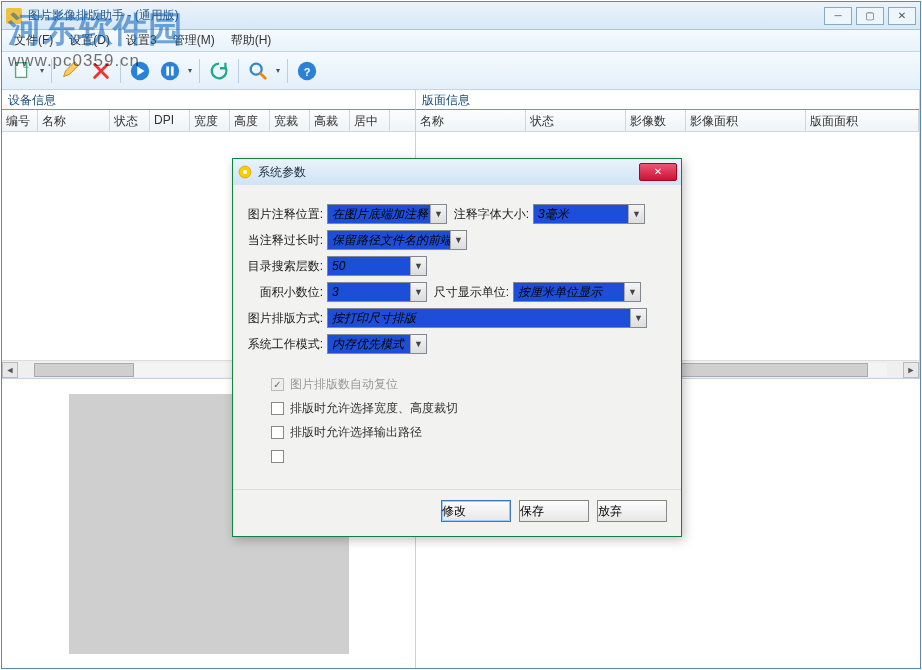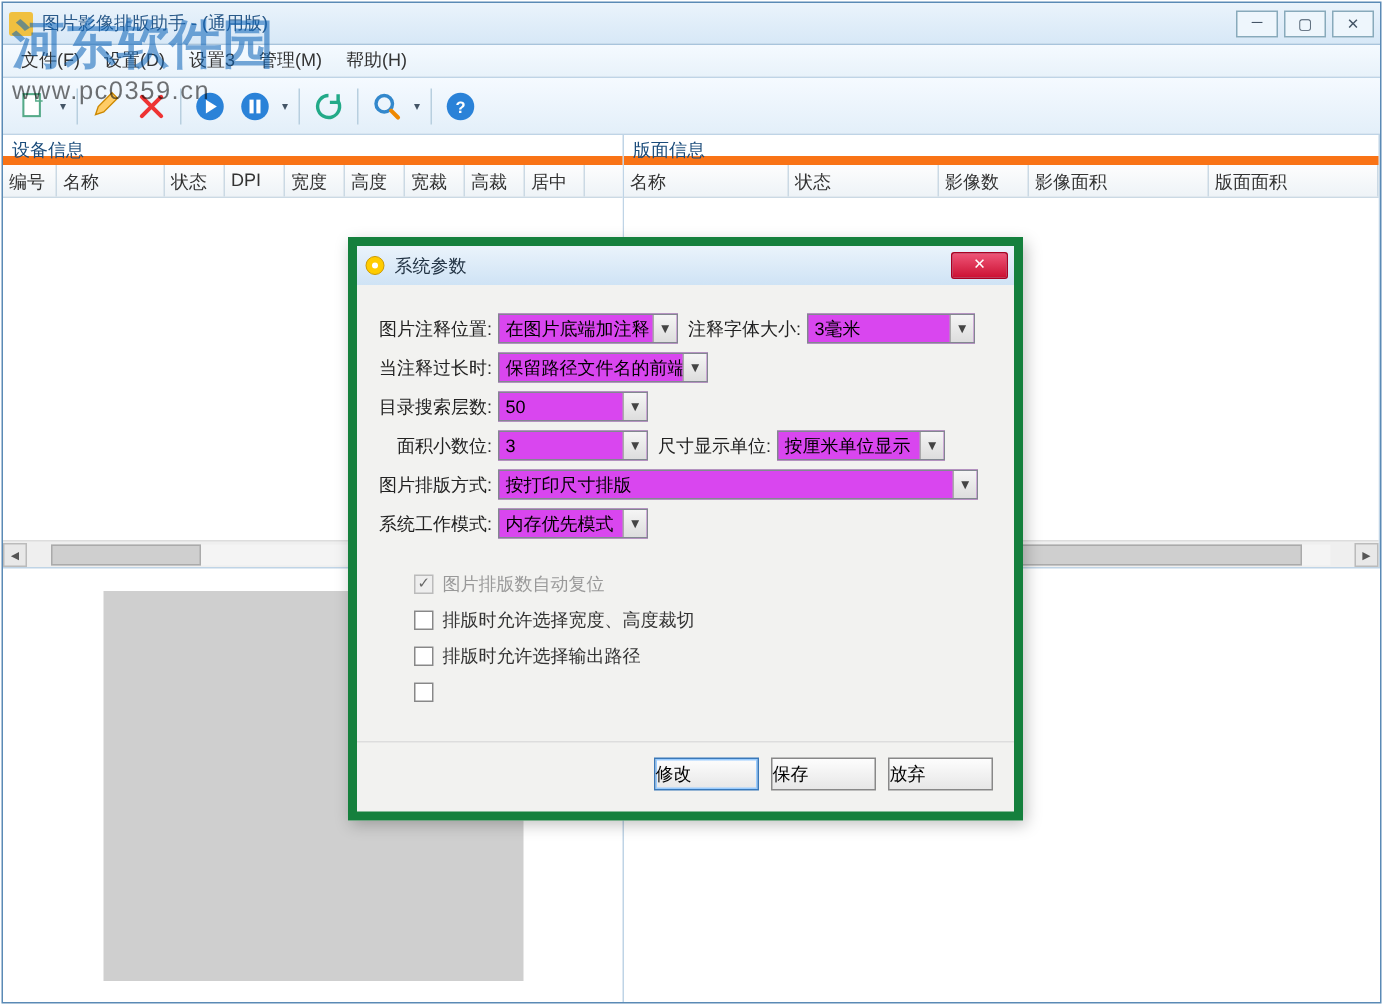--- a/index.html
+++ b/index.html
@@ -21,47 +21,47 @@
     .tb-drop { width: 8px; font-size: 8px; color: #456; text-align: center; cursor: pointer; }
     .tb-sep { width: 1px; height: 24px; background: #b8cfdf; margin: 0 3px; }
     .ico { width: 22px; height: 22px; }
     
     .watermark { position: absolute; left: 8px; top: 6px; pointer-events: none; opacity: 0.55; z-index: 5; }
     .watermark-logo { font-weight: bold; font-size: 35px; color: #0b63b8; }
     .watermark-url { font-size: 17px; color: #000000; margin-top: -2px; letter-spacing: 1px; }
     
     .content { flex: 1; display: flex; }
     .panel { display: flex; flex-direction: column; border-right: 1px solid #bfd4e6; }
-    .panel-header { height: 20px; background: linear-gradient(#f0f7fd, #def; ); padding: 2px 6px; color: #1a4b7a; border-bottom: 6px solid #f97316; font-size: 12px; }
+    .panel-header { height: 20px; background: linear-gradient(#f0f7fd, #def; ); padding: 2px 6px; color: #1a4b7a; border-bottom: 1px solid #f97316; font-size: 12px; }
     .table-head { display: flex; height: 22px; background: linear-gradient(#fdfdfd, #eef3f7); border-bottom: 1px solid #cbd9e4; }
     .th { border-right: 1px solid #cbd9e4; padding: 3px 4px; color: #333; overflow: hidden; white-space: nowrap; }
     .table-body { flex: 1; background: #fff; }
     .left-panel { width: 414px; }
     .right-panel { flex: 1; }
     .hscroll { height: 18px; background: #efefef; border-top: 1px solid #ddd; display: flex; align-items: center; }
     .hscroll .track { flex: 1; height: 14px; background: #f4f4f4; margin: 0 16px; position: relative; }
     .hscroll .thumb { position: absolute; left: 0; width: 100px; height: 14px; background: #cfcfcf; border: 1px solid #aaa; }
     .hscroll .arr { width: 16px; height: 16px; background: #e8e8e8; border: 1px solid #bbb; font-size: 9px; text-align: center; line-height: 14px; color: #555; }
     
     .preview { height: 290px; background: #fff; display: flex; border-top: 1px solid #bfd4e6; }
     .preview-left { width: 414px; display: flex; align-items: center; justify-content: center; border-right: 1px solid #bfd4e6; }
     .preview-placeholder { width: 280px; height: 260px; background: #cfcfcf; }
     .preview-right { flex: 1; }
     
     
-    .dialog { position: absolute; left: 232px; top: 158px; width: 450px; background: #f2f2f0; border: 6px solid #15803d; box-shadow: 2px 3px 10px rgba(0,0,0,0.25); z-index: 100; }
+    .dialog { position: absolute; left: 232px; top: 158px; width: 450px; background: #f2f2f0; border: 1px solid #15803d; box-shadow: 2px 3px 10px rgba(0,0,0,0.25); z-index: 100; }
     .dlg-title { height: 26px; background: linear-gradient(#eaf3fb, #cfe3f5); display: flex; align-items: center; padding: 0 4px; }
     .dlg-title-icon { width: 16px; height: 16px; margin-right: 5px; display: flex; align-items: center; justify-content: center; }
     .dlg-title-text { flex: 1; color: #234; font-size: 12px; }
     .dlg-close { width: 38px; height: 18px; background: linear-gradient(#e57, #c13); border: 1px solid #a02; color: #fff; font-size: 10px; text-align: center; line-height: 16px; cursor: pointer; border-radius: 2px; }
     .dlg-body { padding: 18px 14px 8px 14px; }
     .form-row { display: flex; align-items: center; margin-bottom: 4px; height: 22px; }
     .lbl { width: 80px; text-align: right; padding-right: 4px; color: #222; }
     .lbl2 { width: 80px; text-align: right; padding-right: 4px; color: #222; margin-left: 6px; }
-    .sel { height: 20px; border: 1px solid #828790; background: #d946ef; display: flex; align-items: center; padding: 0 0 0 4px; position: relative; }
+    .sel { height: 20px; border: 1px solid #828790; background: #1d4ed8; display: flex; align-items: center; padding: 0 0 0 4px; position: relative; font-style: italic; }
     .sel-txt { flex: 1; white-space: nowrap; overflow: hidden; }
     .sel-btn { width: 16px; height: 18px; background: linear-gradient(#f5f5f5,#ddd); border-left: 1px solid #aaa; text-align: center; font-size: 9px; line-height: 18px; color: #444; }
     .chk-row { display: flex; align-items: center; margin: 6px 0 6px 24px; height: 18px; }
     .chk { width: 13px; height: 13px; border: 1px solid #888; background: #fff; margin-right: 6px; display: flex; align-items: center; justify-content: center; font-size: 10px; color: #666; }
     .chk.disabled { background: #eee; border-color: #bbb; }
     .chk-label { color: #333; }
     .chk-label.disabled { color: #999; }
     .dlg-buttons { display: flex; justify-content: flex-end; gap: 8px; padding: 10px 14px 14px 14px; border-top: 1px solid #ddd; margin-top: 10px; }
     .dlg-btn { width: 70px; height: 22px; border: 1px solid #888; background: linear-gradient(#fdfdfd,#e7e7e7); line-height: 20px; cursor: pointer; }
     .dlg-btn.primary { border: 1px solid #3a78b8; box-shadow: inset 0 0 0 1px #9cf; }
@@ -245,21 +245,21 @@
       </div>
     </div>
 
     <div class="form-row">
       <div class="lbl">面积小数位:</div>
       <div class="sel" style="width:100px">
         <div class="sel-txt">3</div>
         <div class="sel-btn">▼</div>
       </div>
       <div class="lbl2">尺寸显示单位:</div>
-      <div class="sel" style="width:112px">
+      <div class="sel" style="width:128px">
         <div class="sel-txt">按厘米单位显示</div>
         <div class="sel-btn">▼</div>
       </div>
     </div>
 
     <div class="form-row">
       <div class="lbl">图片排版方式:</div>
       <div class="sel" style="width:320px">
         <div class="sel-txt">按打印尺寸排版</div>
         <div class="sel-btn">▼</div>

